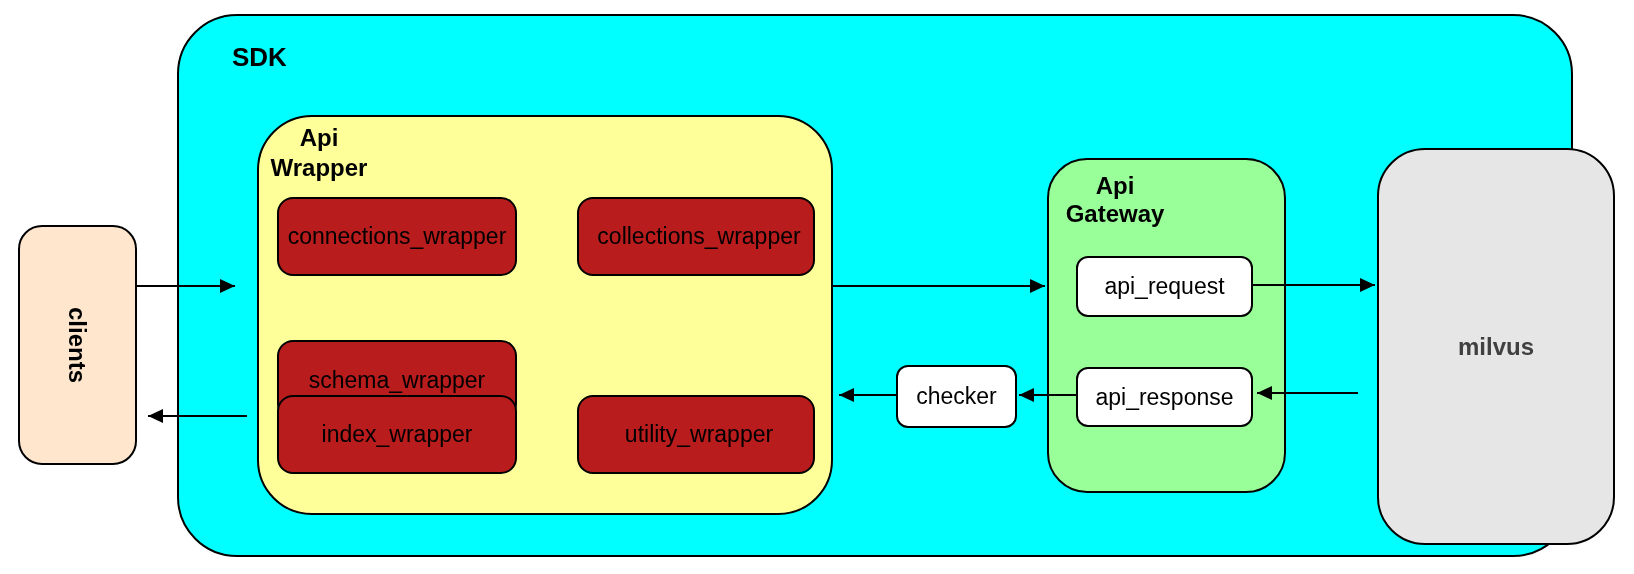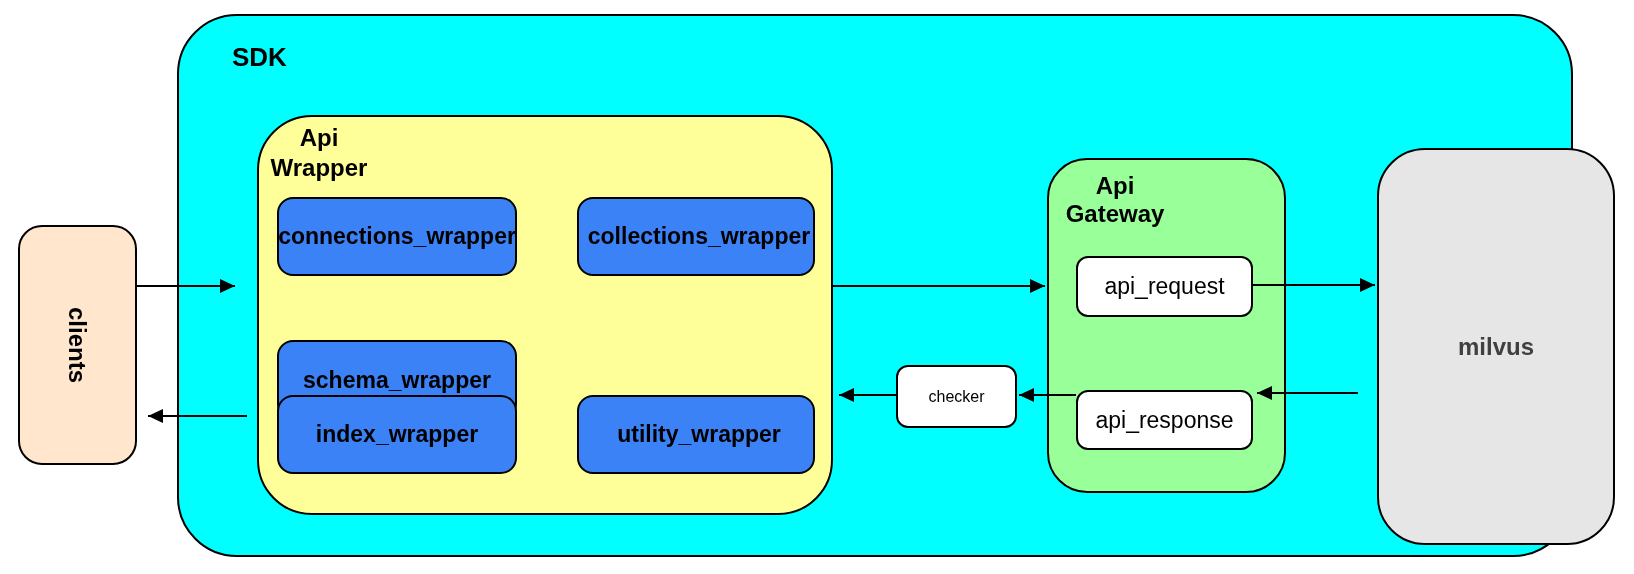--- a/index.html
+++ b/index.html
@@ -53,56 +53,56 @@
     background: #FFFF99; border-radius: 55px;
   }
   .api-wrapper-label {
     position: absolute; left: 2px; top: 6px; width: 116px;
     text-align: center; font-weight: bold; font-size: 24px;
     line-height: 30px; color: #000;
   }
 
   .module {
     position: absolute;
-    background: #3b82f6; border: 2px solid #000; border-radius: 16px;
+    background: #b91c1c; border: 2px solid #000; border-radius: 16px;
     display: flex; align-items: center; justify-content: center;
-    font-size: 23px; color: #000; white-space: nowrap; font-weight: bold;
+    font-size: 23px; color: #000; white-space: nowrap;
   }
   .col-l { left: 18px;  width: 240px; }
   .col-r { left: 318px; width: 238px; padding-left: 6px; }
   .row-1 { top: 80px;  height: 79px; }
   .row-2 { top: 179px; height: 80px; margin-top: 44px; }
   .row-3 { top: 278px; height: 79px; }
 
   
   .checker {
     left: 717px; top: 349px; width: 121px; height: 63px;
     background: #FFFFFF; border-radius: 12px;
     display: flex; align-items: center; justify-content: center;
-    font-size: 16px; color: #000;
+    font-size: 23px; color: #000;
   }
 
   
   .api-gateway {
     left: 868px; top: 142px; width: 239px; height: 335px;
     background: #99FF99; border-radius: 40px;
   }
   .api-gateway-label {
     position: absolute; left: 14px; top: 12px; width: 104px;
     text-align: center; font-weight: bold; font-size: 24px;
     line-height: 28px; color: #000;
   }
   .gw-box {
     position: absolute; left: 27px; width: 177px;
     background: #FFFFFF; border: 2px solid #000; border-radius: 12px;
     display: flex; align-items: center; justify-content: center;
     font-size: 23px; color: #000; white-space: nowrap;
   }
   .gw-request  { top: 96px;  height: 61px; }
-  .gw-response { top: 207px; height: 60px; margin-top: 23px; }
+  .gw-response { top: 207px; height: 60px; }
 
   
   .arrow {
     position: absolute; height: 2px; background: #000000; z-index: 10;
   }
   .arrow.right::after {
     content: ''; position: absolute; right: 0; top: -6px;
     width: 0; height: 0;
     border-left: 15px solid #000;
     border-top: 7px solid transparent;

